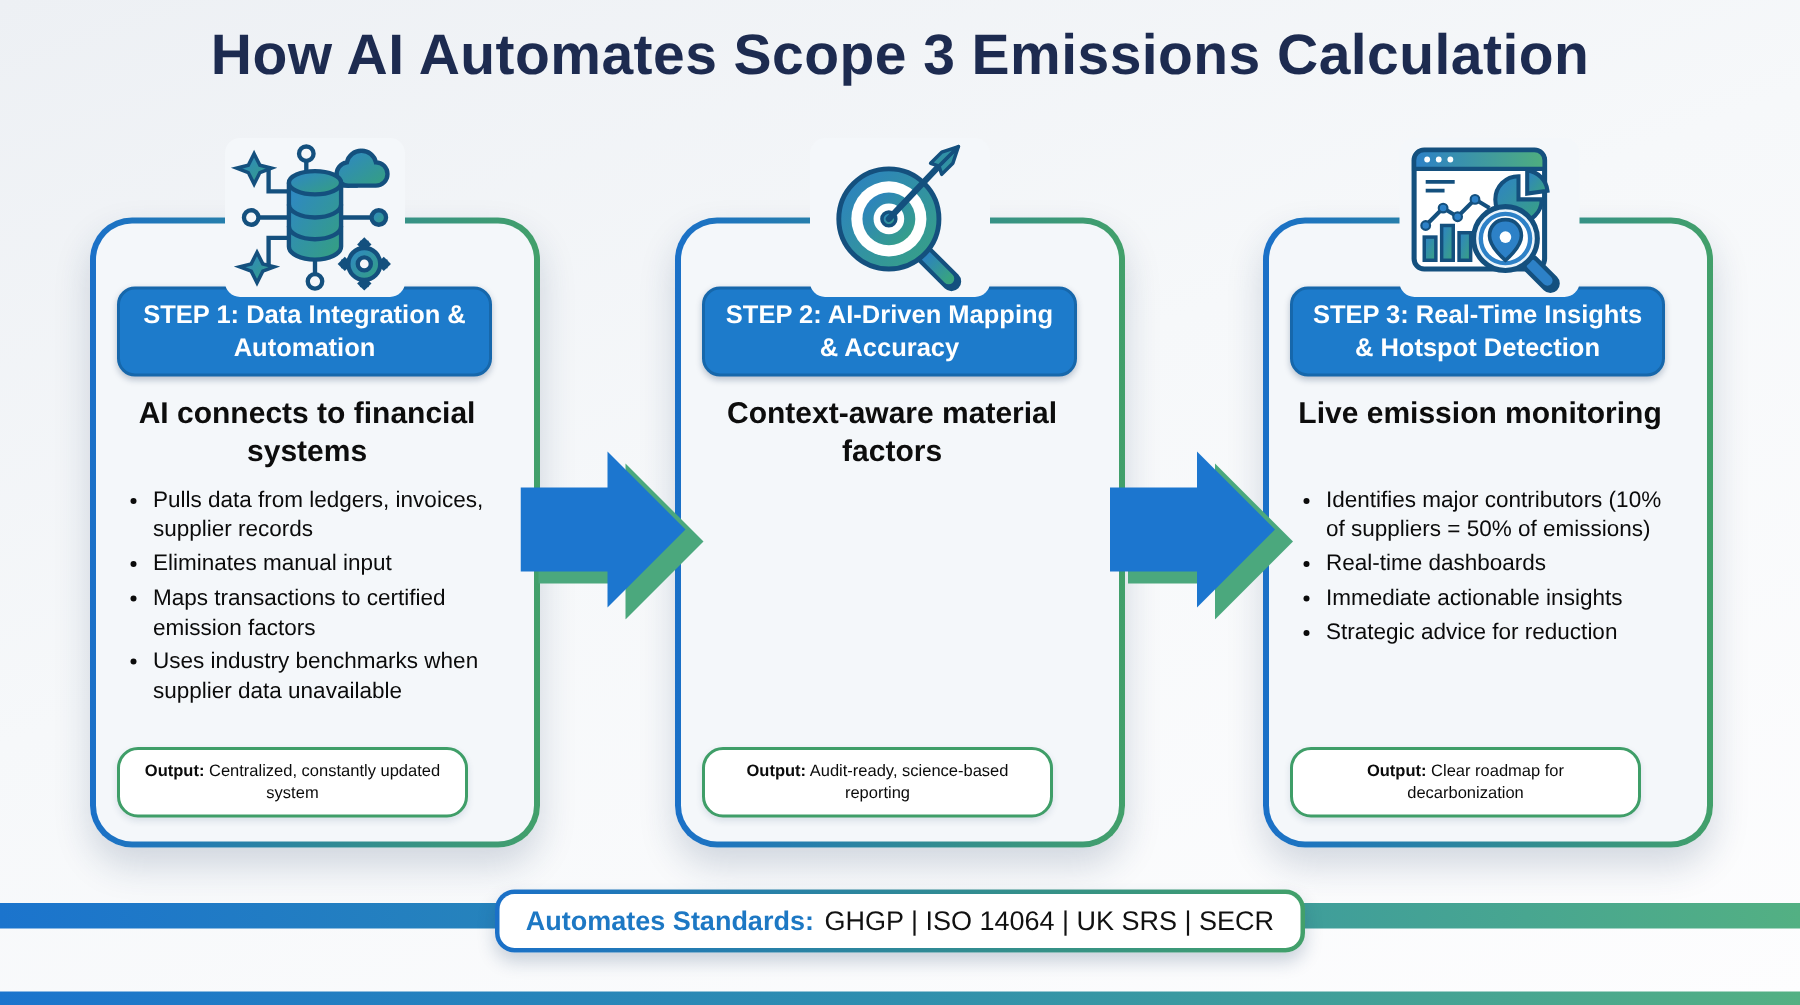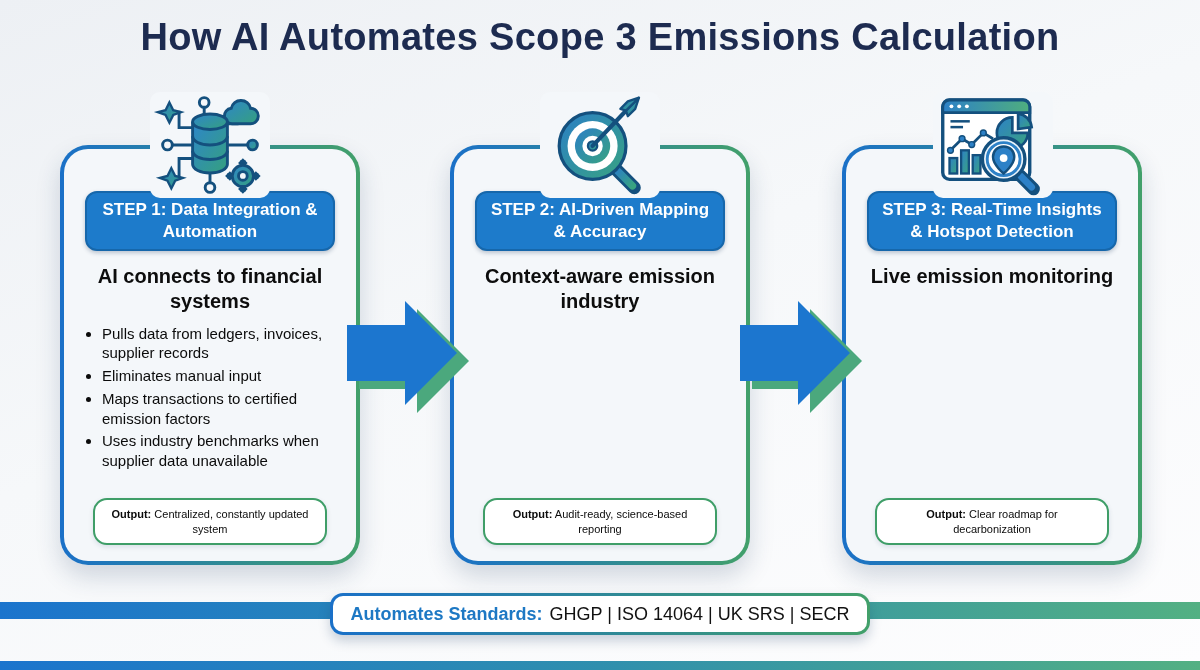--- a/index.html
+++ b/index.html
@@ -15,21 +15,21 @@
   }
   
   .card{
     position:absolute;top:145px;width:300px;height:420px;
     border-radius:28px;padding:4px;box-sizing:border-box;
     background:linear-gradient(90deg,#1a70c8,#42a06a);
     box-shadow:0 12px 24px rgba(25,55,95,.18);
   }
   .card-inner{
     width:100%;height:100%;border-radius:24px;background:#f4f7fa;
-    box-sizing:border-box;display:flex;flex-direction:column;align-items:center;
+    box-sizing:border-box;display:flex;flex-direction:column;align-items:flex-start;
     padding:42px 14px 16px;
   }
   .card1{left:60px}.card2{left:450px}.card3{left:842px}
   .step-badge{
     width:calc(100% - 14px);min-height:44px;box-sizing:border-box;
     background:#1d7bcb;border:2px solid #1667ab;border-radius:12px;
     color:#ffffff;font-weight:700;font-size:17px;line-height:1.28;
     display:flex;align-items:center;justify-content:center;text-align:center;
     padding:6px 10px;box-shadow:0 2px 4px rgba(10,40,80,.25);
   }
@@ -203,32 +203,38 @@
     <div class="output-pill">
       <b>Output:</b>
       <span>Centralized, constantly updated system</span>
     </div>
   </div>
 </div>
 
 <div class="card card2">
   <div class="card-inner">
     <div class="step-badge">STEP 2: AI-Driven Mapping &amp; Accuracy</div>
-    <div class="card-subtitle">Context-aware emission industry</div>
+    <div class="card-subtitle">Context-aware material factors</div>
     <div class="output-pill">
       <b>Output:</b>
       <span>Audit-ready, science-based reporting</span>
     </div>
   </div>
 </div>
 
 <div class="card card3">
   <div class="card-inner">
     <div class="step-badge">STEP 3: Real-Time Insights &amp; Hotspot Detection</div>
     <div class="card-subtitle">Live emission monitoring</div>
+    <ul class="bullets">
+      <li>Identifies major contributors (10% of suppliers = 50% of emissions)</li>
+      <li>Real-time dashboards</li>
+      <li>Immediate actionable insights</li>
+      <li>Strategic advice for reduction</li>
+    </ul>
     <div class="output-pill">
       <b>Output:</b>
       <span>Clear roadmap for decarbonization</span>
     </div>
   </div>
 </div>
 
 <div class="flow-arrow arrow1">
   <svg width="124" height="118" viewBox="0 0 124 118">
     <polygon points="12,38 70,38 70,14 122,66 70,118 70,94 12,94" fill="#4ba87d"></polygon>

